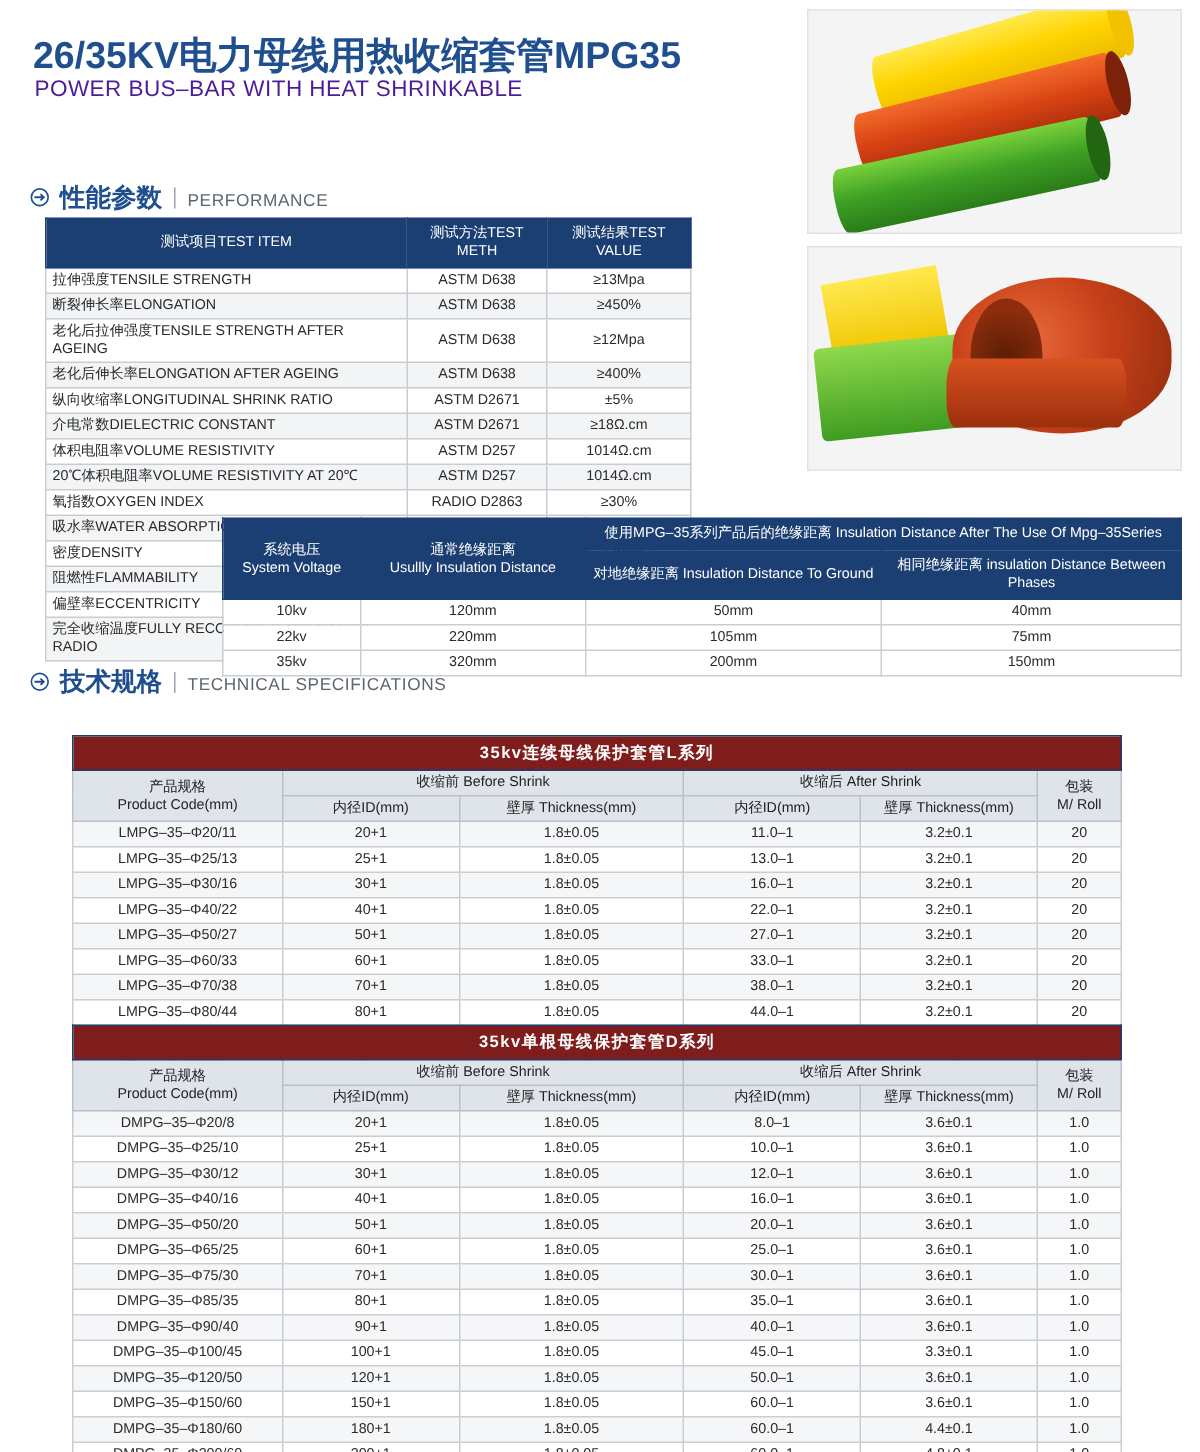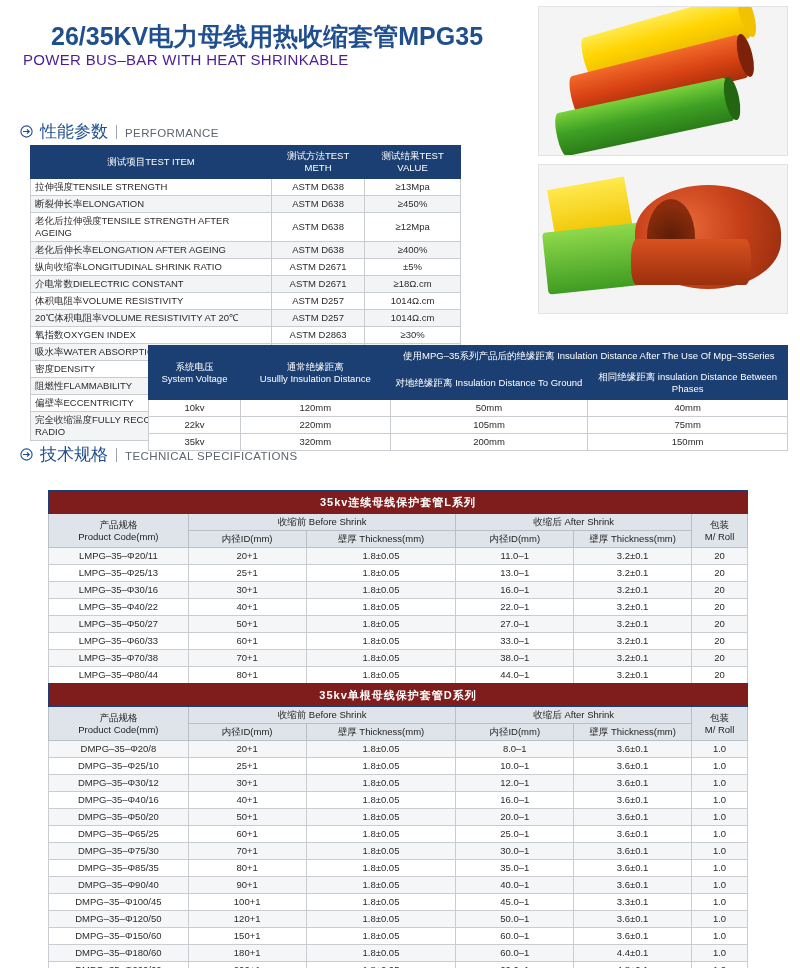--- a/index.html
+++ b/index.html
@@ -9,21 +9,21 @@
     background: #ffffff;
     font-family: "Liberation Sans", sans-serif;
   }
   .page { position: relative; width: 800px; height: 968px; overflow: hidden; }
 
   
   .header { position: absolute; left: 0; top: 0; width: 800px; height: 140px; }
   .title-cn {
     position: absolute; left: 22px; top: 20px;
     font-size: 25px; font-weight: bold; color: #1f4f8f;
-    letter-spacing: 0px; white-space: nowrap; margin-left: 29px;
+    letter-spacing: 0px; white-space: nowrap;
   }
   .title-en {
     position: absolute; left: 23px; top: 50px;
     font-size: 15px; color: #4c1d95; line-height: 19px;
     letter-spacing: .3px;
   }
 
   
   .hero { position: absolute; right: 12px; top: 6px; width: 250px; height: 320px; }
   .hero-box {
@@ -92,21 +92,21 @@
     border-radius: 6px/18px;
   }
 
   
   .sec { position: absolute; left: 20px; }
   .sec .bullet {
     display: inline-block; width: 13px; height: 13px; margin-right: 7px;
     vertical-align: -1px; position: relative;
   }
   .sec .bullet svg { display:block; }
-  .sec .cn { font-size: 17px; font-weight: normal; color: #1f4f8f; }
+  .sec .cn { font-size: 17px; font-weight: bold; color: #1f4f8f; }
   .sec .bar { display:inline-block; width:1px; height:14px; background:#9aa4ae; margin:0 8px; vertical-align:-2px;}
   .sec .en { font-size: 11.5px; color: #5d6670; letter-spacing: .4px; text-align: center; }
 
   
   table { border-collapse: collapse; }
   .tbl { font-size: 9.5px; color: #2b2b2b; }
   .tbl th, .tbl td {
     border: 1px solid #c9cdd2;
     padding: 2px 4px;
     line-height: 12px;
@@ -228,21 +228,21 @@
           <td class="c">ASTM D257</td>
           <td class="c">1014Ω.cm</td>
         </tr>
       <tr>
           <td>20℃体积电阻率VOLUME RESISTIVITY AT 20℃</td>
           <td class="c">ASTM D257</td>
           <td class="c">1014Ω.cm</td>
         </tr>
       <tr>
           <td>氧指数OXYGEN INDEX</td>
-          <td class="c">ASTM D2863</td>
+          <td class="c">RADIO D2863</td>
           <td class="c">≥30%</td>
         </tr>
       <tr>
           <td>吸水率WATER ABSORPTION</td>
           <td class="c">ASTM D570</td>
           <td class="c">≤0.2%</td>
         </tr>
       <tr>
           <td>密度DENSITY</td>
           <td class="c">ASTM D792</td>

